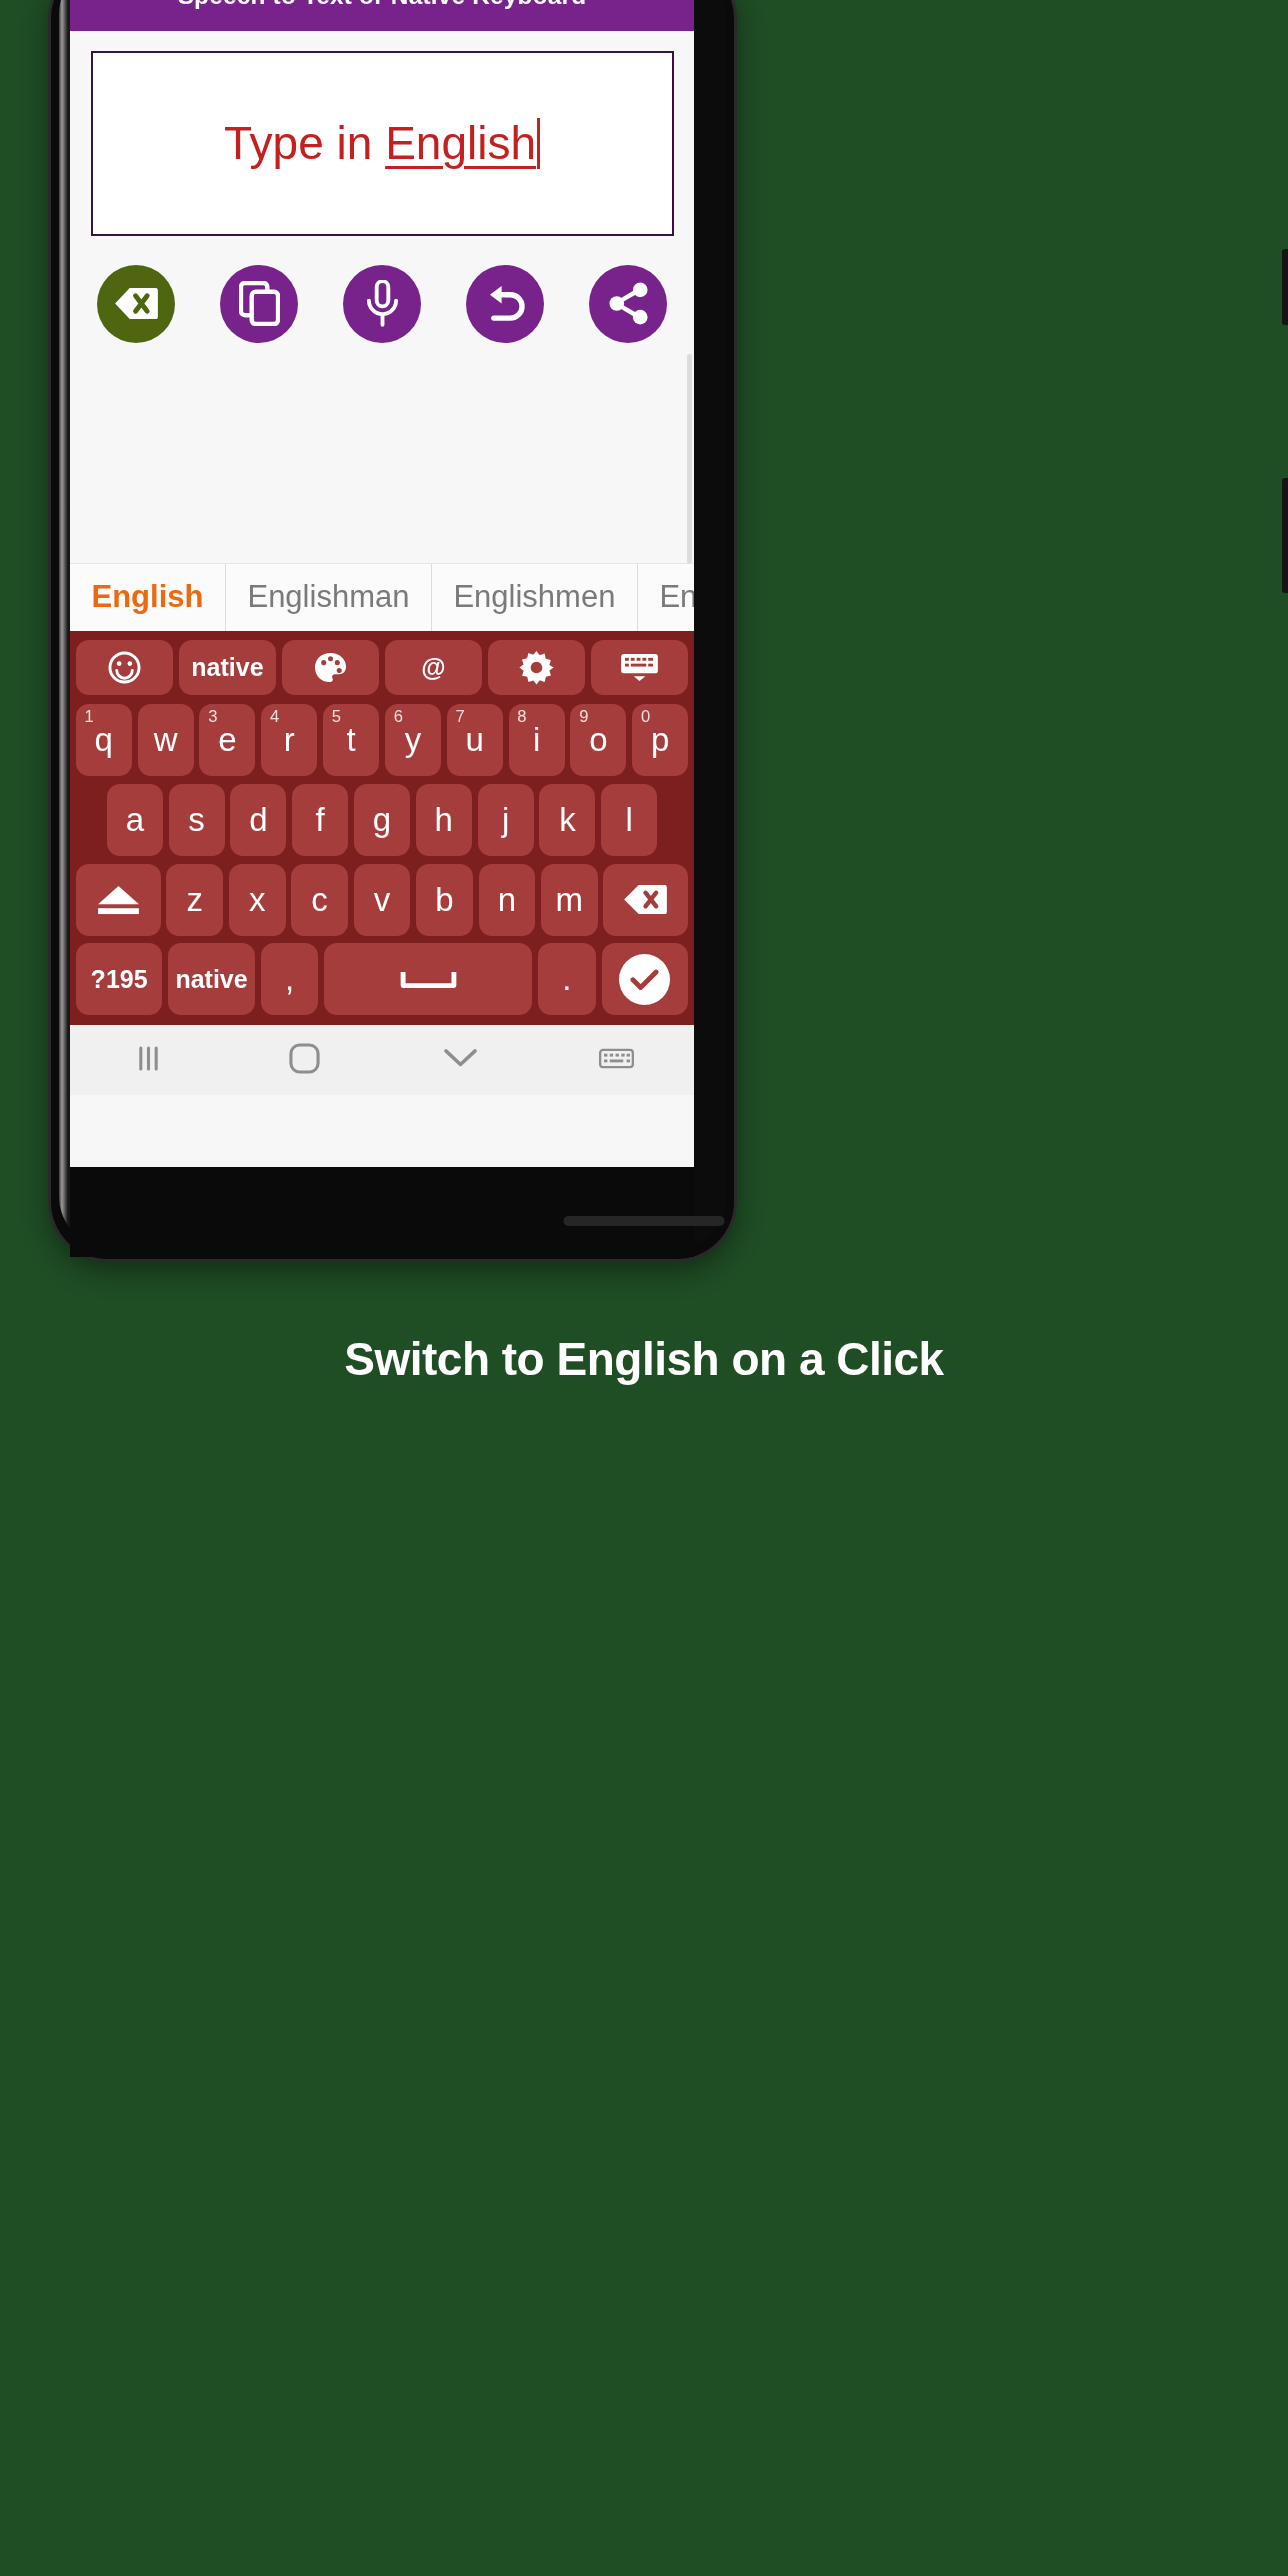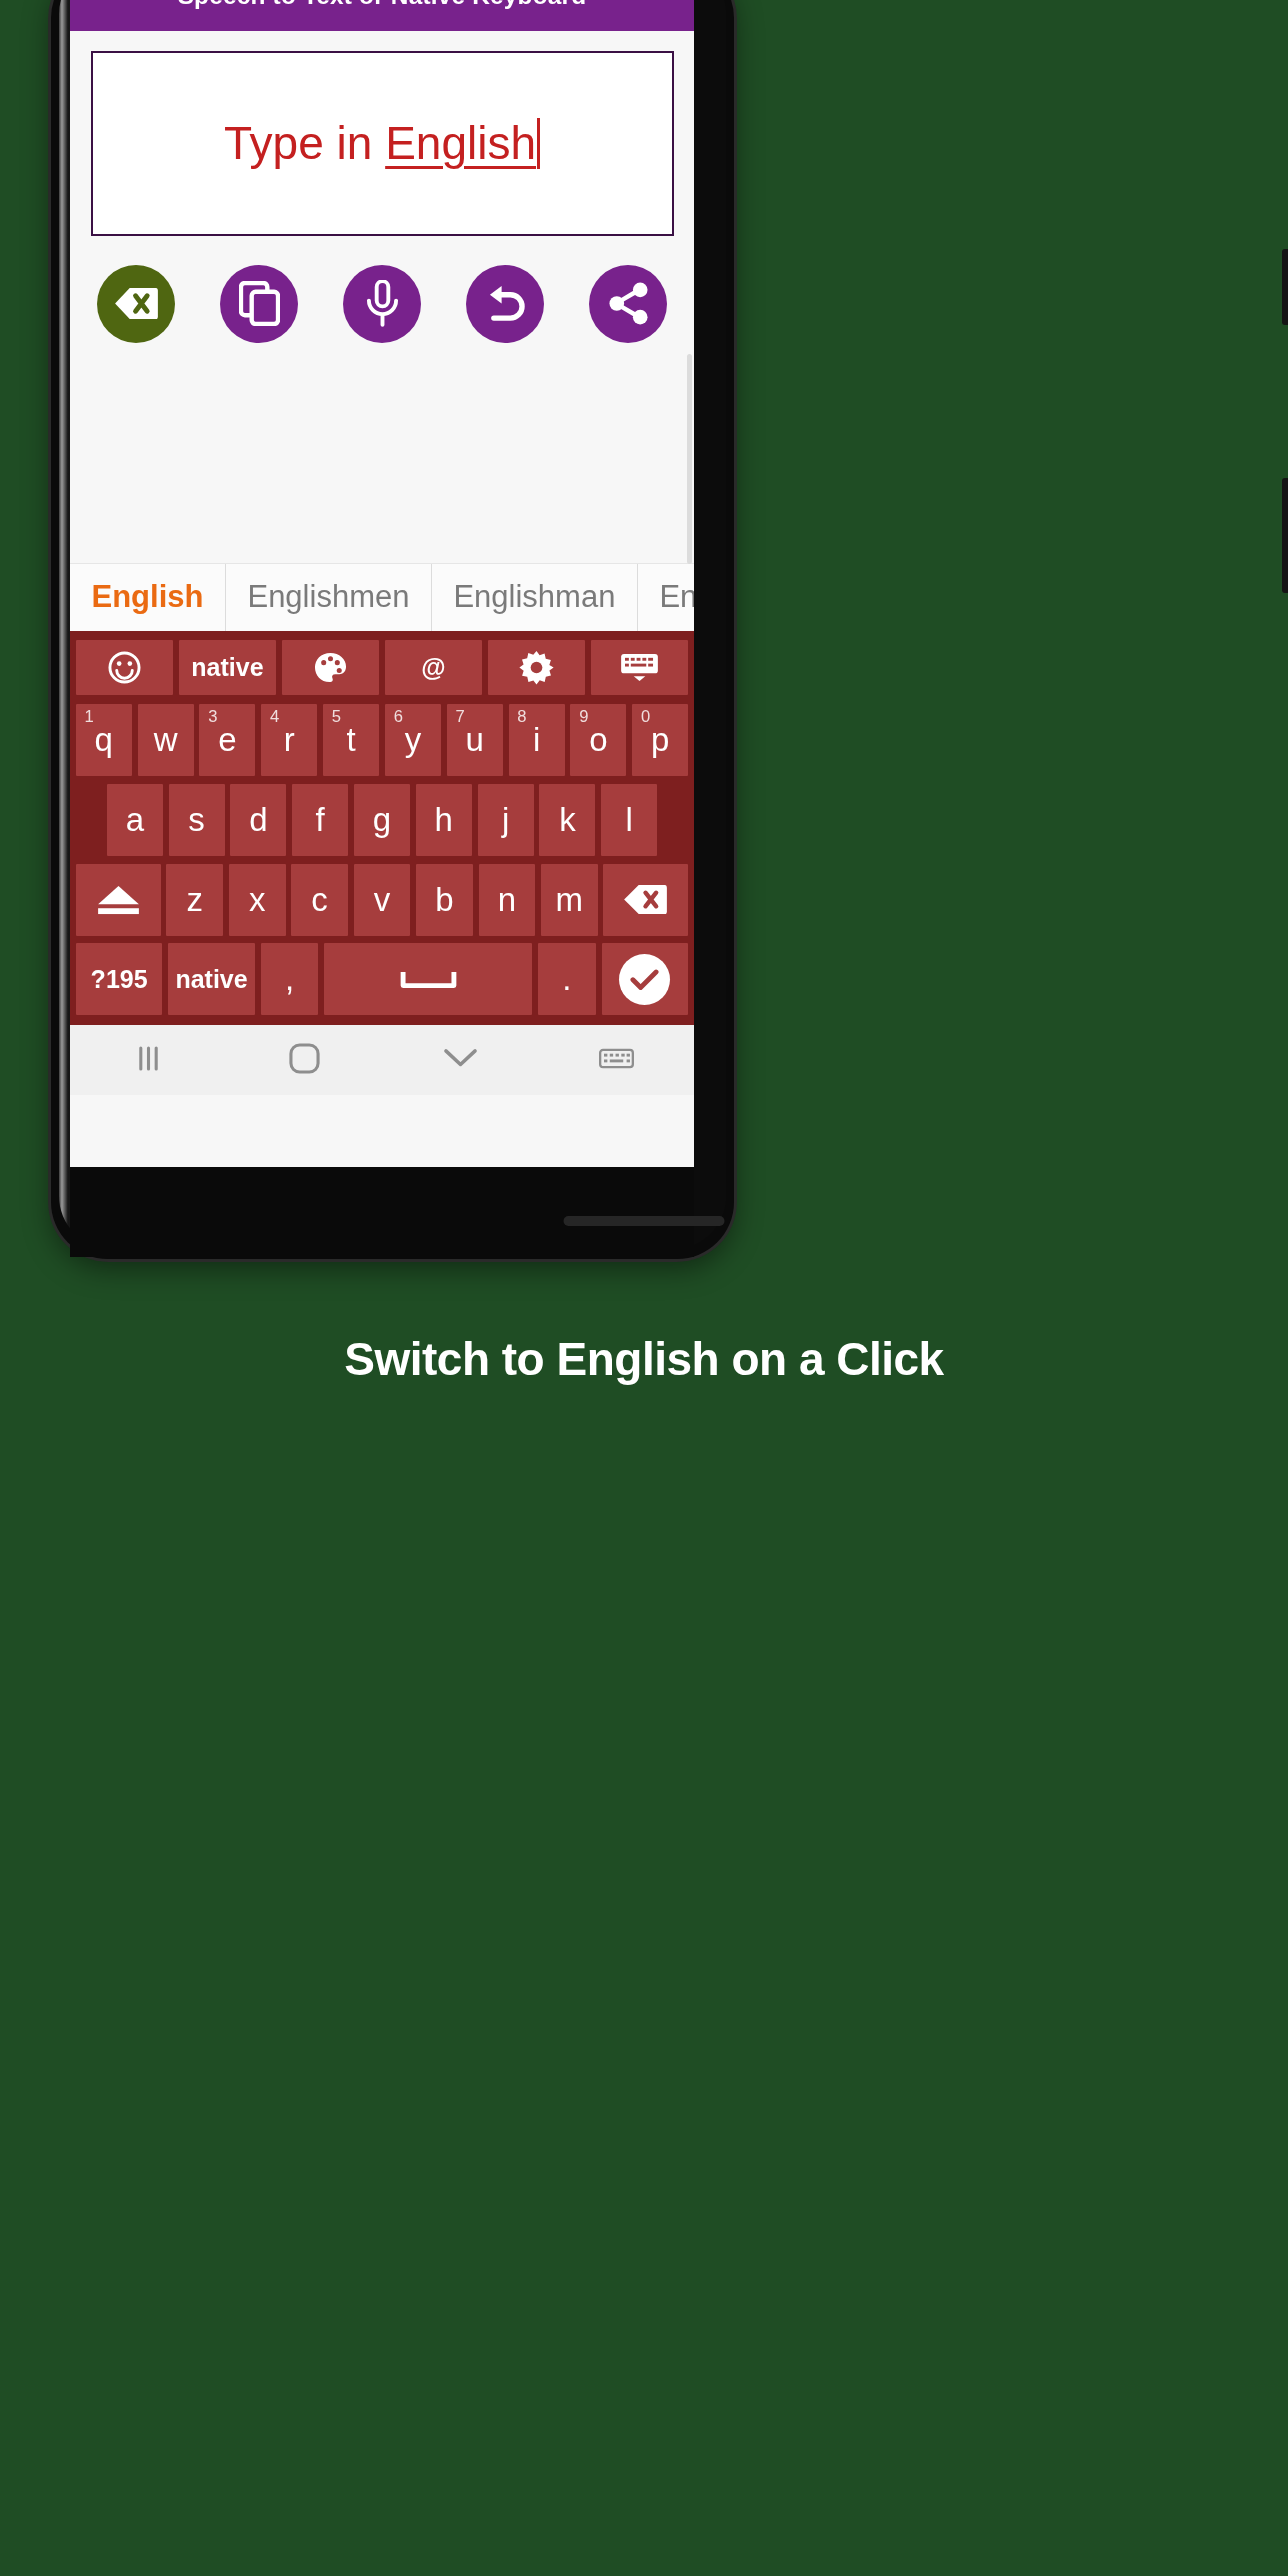--- a/index.html
+++ b/index.html
@@ -119,21 +119,21 @@
   .suggestion.active{ color:#ea6a12; font-weight:bold; }
 
   
   #keyboard{
     background:#7e1f1f;
     padding:4.9px 2.9px 5.9px 2.9px;
   }
   .kb-row{ display:flex; justify-content:center; }
   .key{
     background:#a63d3d;
-    border-radius:1px;
+    border-radius:13px;
     margin:3.9px 2.9px;
     height:72px;
     display:flex; align-items:center; justify-content:center;
     color:#fff;
     font-size:33px;
     position:relative;
     flex:1 1 0;
   }
   .key .sup{
     position:absolute; top:2.9px; left:8.8px;
@@ -250,22 +250,22 @@
       </span>
     </div>
   </div>
 
   <div id="scroll-filler">
     <div id="scroll-indicator"></div>
   </div>
 
   <div id="suggestion-bar">
     <div class="suggestion active">English</div>
+    <div class="suggestion">Englishman</div>
     <div class="suggestion">Englishmen</div>
-    <div class="suggestion">Englishman</div>
     <div class="suggestion">Eng</div>
   </div>
 
   <div id="keyboard">
 
     <div class="kb-row" id="kb-func-row">
       <div class="key func">
         <span>
           <svg width="33" height="33" viewBox="0 0 34 34">
             <circle cx="17" cy="17" r="15" fill="none" stroke="#fff" stroke-width="3"></circle>

